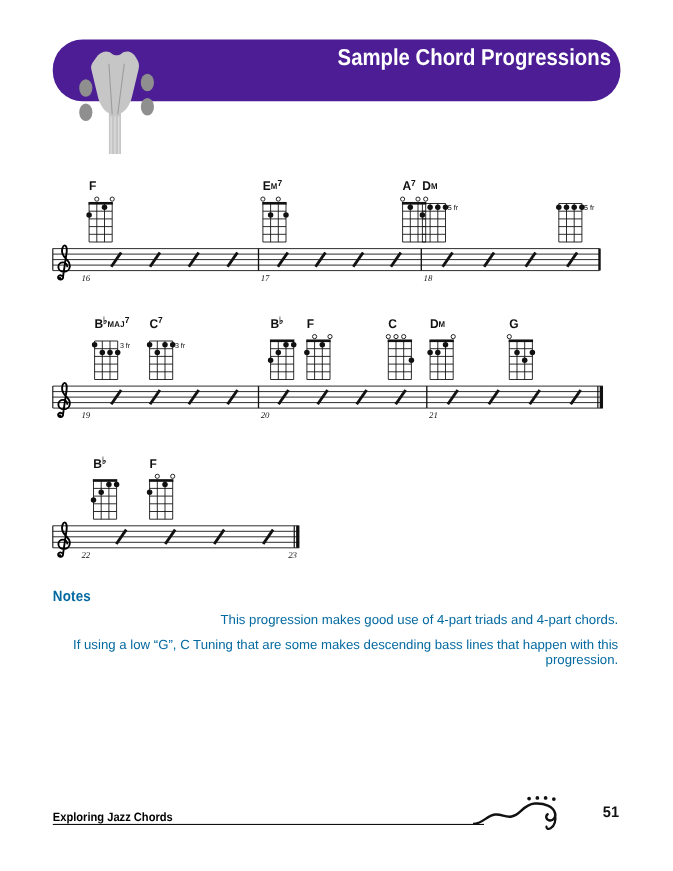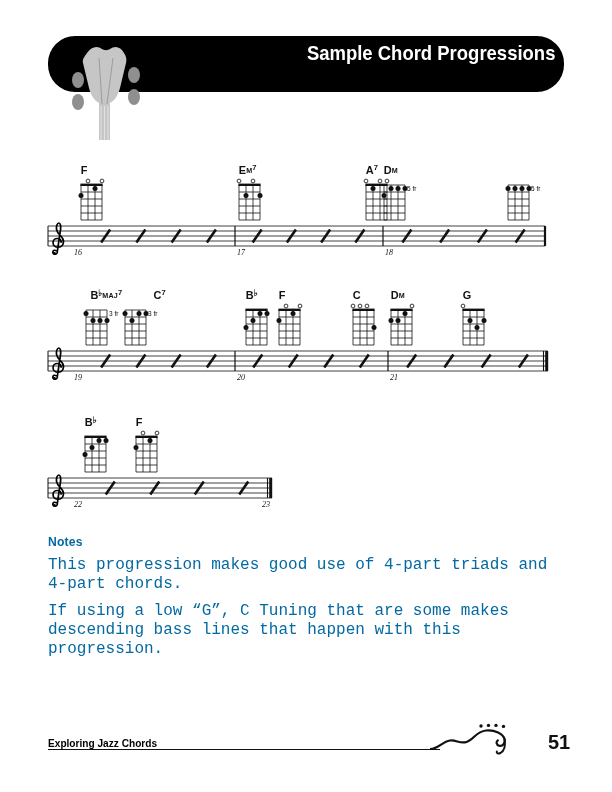--- a/index.html
+++ b/index.html
@@ -1,43 +1,43 @@
 <!DOCTYPE html>
 <html><head>
 <meta charset="utf-8">
 <style>
   html,body{margin:0;padding:0;background:#888;}
   .page{position:relative;width:612px;height:792px;background:#ffffff;margin:0 auto;
         font-family:"Liberation Sans",sans-serif;overflow:hidden;}
   
-  .header-bar{position:absolute;left:48px;top:36px;width:516px;height:56px;background:#000000;border-radius:27px;}
+  .header-bar{position:absolute;left:48px;top:36px;width:516px;height:56px;background:#4c1d95;border-radius:27px;}
   .page-title{position:absolute;right:9px;top:5px;color:#ffffff;font-size:21px;font-weight:bold;
               white-space:nowrap;transform:scaleX(0.88);transform-origin:right top;letter-spacing:0px;}
   .headstock{position:absolute;left:68px;top:44px;}
   
   .system{position:absolute;}
   .chord-block{position:absolute;top:0;width:46px;}
   .chord-label{height:13px;font-weight:bold;font-size:11.5px;color:#111;white-space:nowrap;
                padding-left:3px;line-height:12px;transform:scaleX(0.95);transform-origin:left;}
   .seg-sup{font-size:8px;position:relative;top:-4px;}
   .seg-flat{font-size:9px;position:relative;top:-3px;}
   .seg-small{font-size:7.5px;position:relative;top:-1px;letter-spacing:.2px;}
   .chord-diagram{position:absolute;left:0;top:13px;}
   .staff-svg{position:absolute;left:0;top:54px;overflow:visible;}
   
   .notes{position:absolute;left:48px;top:534px;width:514px;color:#0369a1;}
   .notes-heading{font-size:13.5px;font-weight:bold;margin:0 0 7px 0;transform:scaleX(0.9);
                  transform-origin:left;letter-spacing:.2px;}
-  .notes p{font-family:Liberation Mono, monospace;font-size:16px;line-height:1.17;margin:0 0 9px 0;}
+  .notes p{font-family:Liberation Sans, sans-serif;font-size:12px;line-height:1.17;margin:0 0 9px 0;text-align:right;}
   
   .footer-title{position:absolute;left:48px;top:737px;font-size:11px;font-weight:bold;
                 transform:scaleX(0.92);transform-origin:left;white-space:nowrap;}
   .footer-rule{position:absolute;left:48px;top:749px;width:392px;height:0;border-top:1.6px solid #111;}
   .footer-uke{position:absolute;left:430px;top:722px;}
-  .page-number{position:absolute;left:548px;top:730px;font-size:21px;font-weight:bold;color:#111;
+  .page-number{position:absolute;left:548px;top:730px;font-size:14px;font-weight:bold;color:#111;
                transform:scaleX(0.95);transform-origin:left;}
 </style>
 </head>
 <body>
 
 <div class="page">
 
   <div class="header-bar">
     <div class="page-title">Sample Chord Progressions</div>
   </div>
@@ -179,41 +179,41 @@
           <line x1="354.375" y1="24.5" x2="363.375" y2="11.5" stroke="#111" stroke-width="2.6"></line>
           <line x1="392.125" y1="24.5" x2="401.125" y2="11.5" stroke="#111" stroke-width="2.6"></line>
           <line x1="429.875" y1="24.5" x2="438.875" y2="11.5" stroke="#111" stroke-width="2.6"></line>
           <line x1="467.625" y1="24.5" x2="476.625" y2="11.5" stroke="#111" stroke-width="2.6"></line>
           <text x="26" y="37" font-size="8" font-style="italic" fill="#111" font-family="&quot;Liberation Serif&quot;,serif">16</text>
           <text x="189" y="37" font-size="8" font-style="italic" fill="#111" font-family="&quot;Liberation Serif&quot;,serif">17</text>
           <text x="337" y="37" font-size="8" font-style="italic" fill="#111" font-family="&quot;Liberation Serif&quot;,serif">18</text>
         </svg>
       </div>
       <div class="system" style="left: 48px; top: 289px; width: 512px; height: 100px;">
-        <div class="chord-block" style="left: 35px; text-align: center;">
+        <div class="chord-block" style="left: 35px;">
           <div class="chord-label"><span class="seg-main">B</span><span class="seg-flat">♭</span><span class="seg-small">MAJ</span><span class="seg-sup">7</span></div>
           <svg width="42" height="48" viewBox="0 0 42 48" class="chord-diagram">
             <line x1="3" x2="24" y1="8" y2="8" stroke="#111" stroke-width="0.8"></line>
             <line x1="3" x2="24" y1="15" y2="15" stroke="#111" stroke-width="0.8"></line>
             <line x1="3" x2="24" y1="22" y2="22" stroke="#111" stroke-width="0.8"></line>
             <line x1="3" x2="24" y1="29" y2="29" stroke="#111" stroke-width="0.8"></line>
             <line x1="3" x2="24" y1="36" y2="36" stroke="#111" stroke-width="0.8"></line>
             <line x1="3" x2="24" y1="43" y2="43" stroke="#111" stroke-width="0.8"></line>
             <line x1="3" x2="3" y1="8" y2="43" stroke="#111" stroke-width="0.8"></line>
             <line x1="10" x2="10" y1="8" y2="43" stroke="#111" stroke-width="0.8"></line>
             <line x1="17" x2="17" y1="8" y2="43" stroke="#111" stroke-width="0.8"></line>
             <line x1="24" x2="24" y1="8" y2="43" stroke="#111" stroke-width="0.8"></line>
             <circle cx="3" cy="11.5" r="2.5" fill="#111"></circle>
             <circle cx="10" cy="18.5" r="2.5" fill="#111"></circle>
             <circle cx="17" cy="18.5" r="2.5" fill="#111"></circle>
             <circle cx="24" cy="18.5" r="2.5" fill="#111"></circle>
             <text x="26" y="14" font-size="6.5" fill="#111" font-family="&quot;Liberation Sans&quot;,sans-serif">3 fr</text>
           </svg>
         </div>
-        <div class="chord-block" style="left: 74px; text-align: right;">
+        <div class="chord-block" style="left: 85px;">
           <div class="chord-label"><span class="seg-main">C</span><span class="seg-sup">7</span></div>
           <svg width="42" height="48" viewBox="0 0 42 48" class="chord-diagram">
             <line x1="3" x2="24" y1="8" y2="8" stroke="#111" stroke-width="0.8"></line>
             <line x1="3" x2="24" y1="15" y2="15" stroke="#111" stroke-width="0.8"></line>
             <line x1="3" x2="24" y1="22" y2="22" stroke="#111" stroke-width="0.8"></line>
             <line x1="3" x2="24" y1="29" y2="29" stroke="#111" stroke-width="0.8"></line>
             <line x1="3" x2="24" y1="36" y2="36" stroke="#111" stroke-width="0.8"></line>
             <line x1="3" x2="24" y1="43" y2="43" stroke="#111" stroke-width="0.8"></line>
             <line x1="3" x2="3" y1="8" y2="43" stroke="#111" stroke-width="0.8"></line>
             <line x1="10" x2="10" y1="8" y2="43" stroke="#111" stroke-width="0.8"></line>

